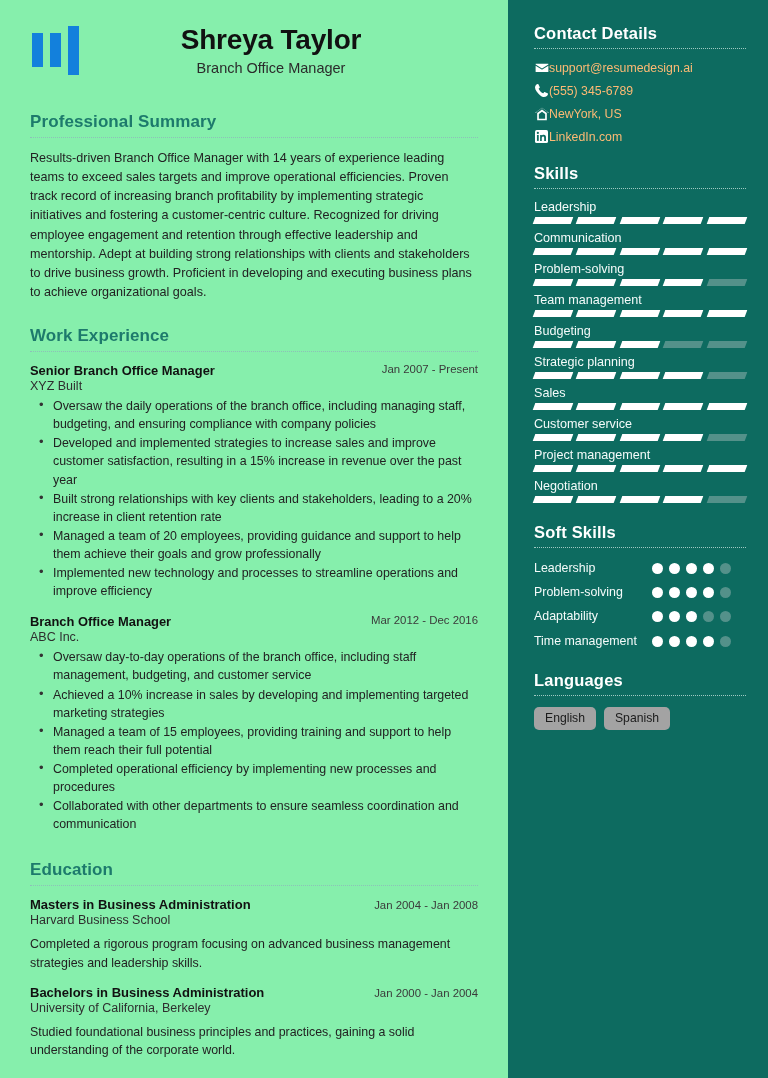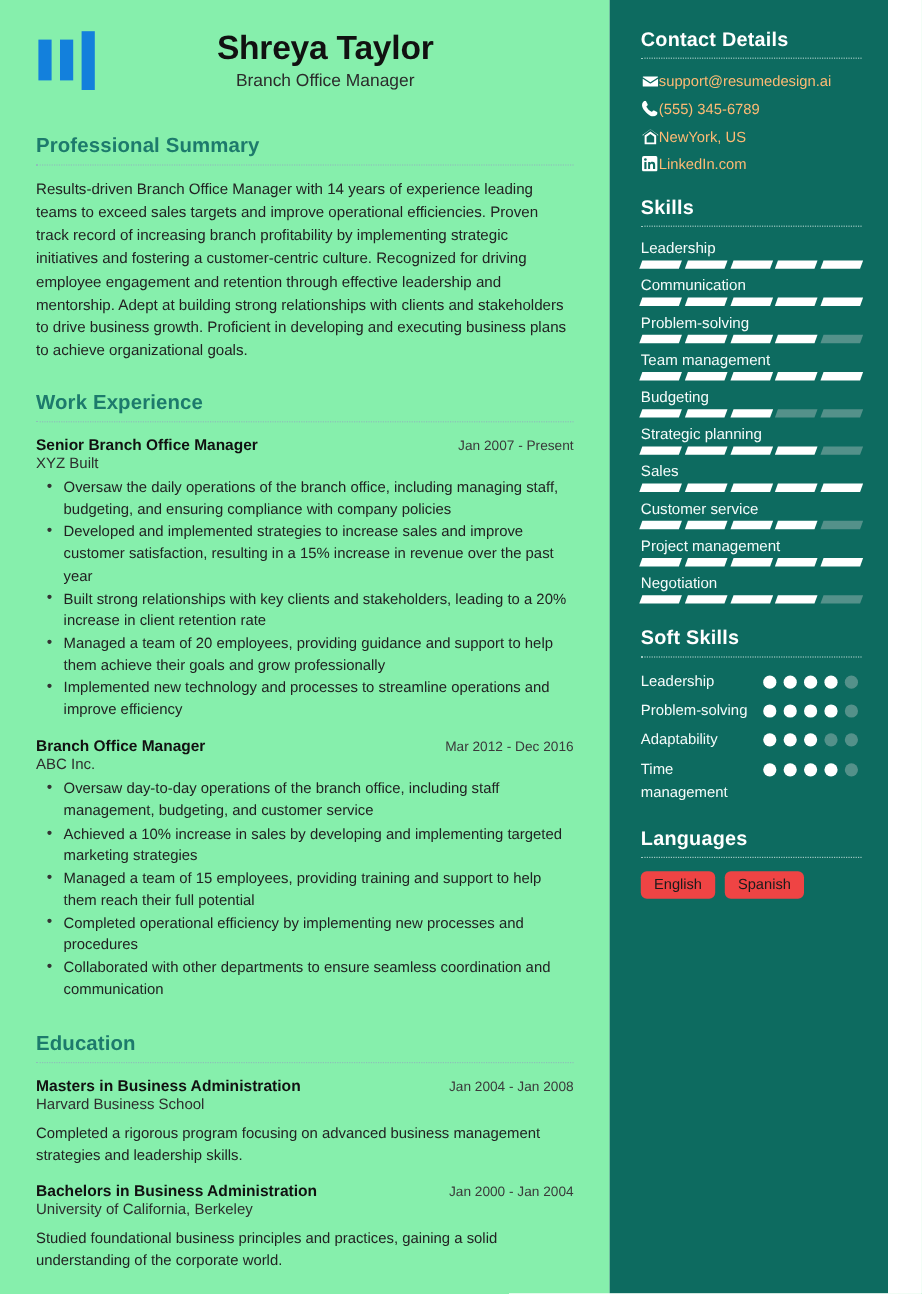--- a/index.html
+++ b/index.html
@@ -54,21 +54,21 @@
     border-bottom: 1.6px dotted #8dc0b8;
     margin-bottom: 11px;
   }
 
   .summary {
     font-size: 12.6px; color: #222222; line-height: 1.52;
     text-align: left;
   }
 
   .job { margin-bottom: 14px; }
-  .job-row { display: flex; align-items: flex-end; justify-content: space-between; }
+  .job-row { display: flex; align-items: flex-start; justify-content: space-between; }
   .job-title { font-size: 12.9px; font-weight: bold; color: #111; }
   .job-date { font-size: 11.4px; color: #3a3a3a; white-space: nowrap; }
   .job-org { font-size: 12.5px; color: #2e2e2e; margin-top: 1px; margin-bottom: 4px; }
   ul.bullets { list-style: none; margin: 0; padding: 0; }
   ul.bullets li {
     position: relative;
     padding-left: 23px;
     font-size: 12.4px; color: #222; line-height: 1.46;
     margin-bottom: 1px;
   }
@@ -83,21 +83,21 @@
   .edu-degree { font-size: 13px; font-weight: bold; color: #111; }
   .edu-date { font-size: 11.4px; color: #3a3a3a; white-space: nowrap; }
   .edu-school { font-size: 12.5px; color: #2e2e2e; margin-top: 1px; }
   .edu-desc { font-size: 12.4px; color: #222; line-height: 1.5; margin-top: 8px; }
 
   .spacer-lg { height: 20px; }
   .spacer-md { height: 13px; }
 
   
   .sidebar {
-    width: 232px;
+    width: 260px;
     background: #0d6b60;
     color: #ffffff;
     padding: 24px 22px 0 26px;
   }
   .side-title {
     font-size: 16.5px; font-weight: bold; color: #ffffff;
     letter-spacing: 0.2px; padding-bottom: 5px;
   }
   .side-rule {
     border-bottom: 1.6px dotted #9fc9c2;
@@ -140,21 +140,21 @@
     padding-top: 4px;
   }
   .soft-dots .dot {
     width: 11px; height: 11px; border-radius: 50%;
     background: #ffffff;
   }
   .soft-dots .dot.off { background: #54918a; }
 
   .lang-chips { display: flex; gap: 8px; flex-wrap: wrap; }
   .chip {
-    background: #ef4444; color: #1b1b1b;
+    background: #a3a3a3; color: #1b1b1b;
     font-size: 12.2px;
     padding: 4px 11px 5px 11px;
     border-radius: 5px;
   }
 </style>
 </head>
 <body>
 
 <div class="page">
 

